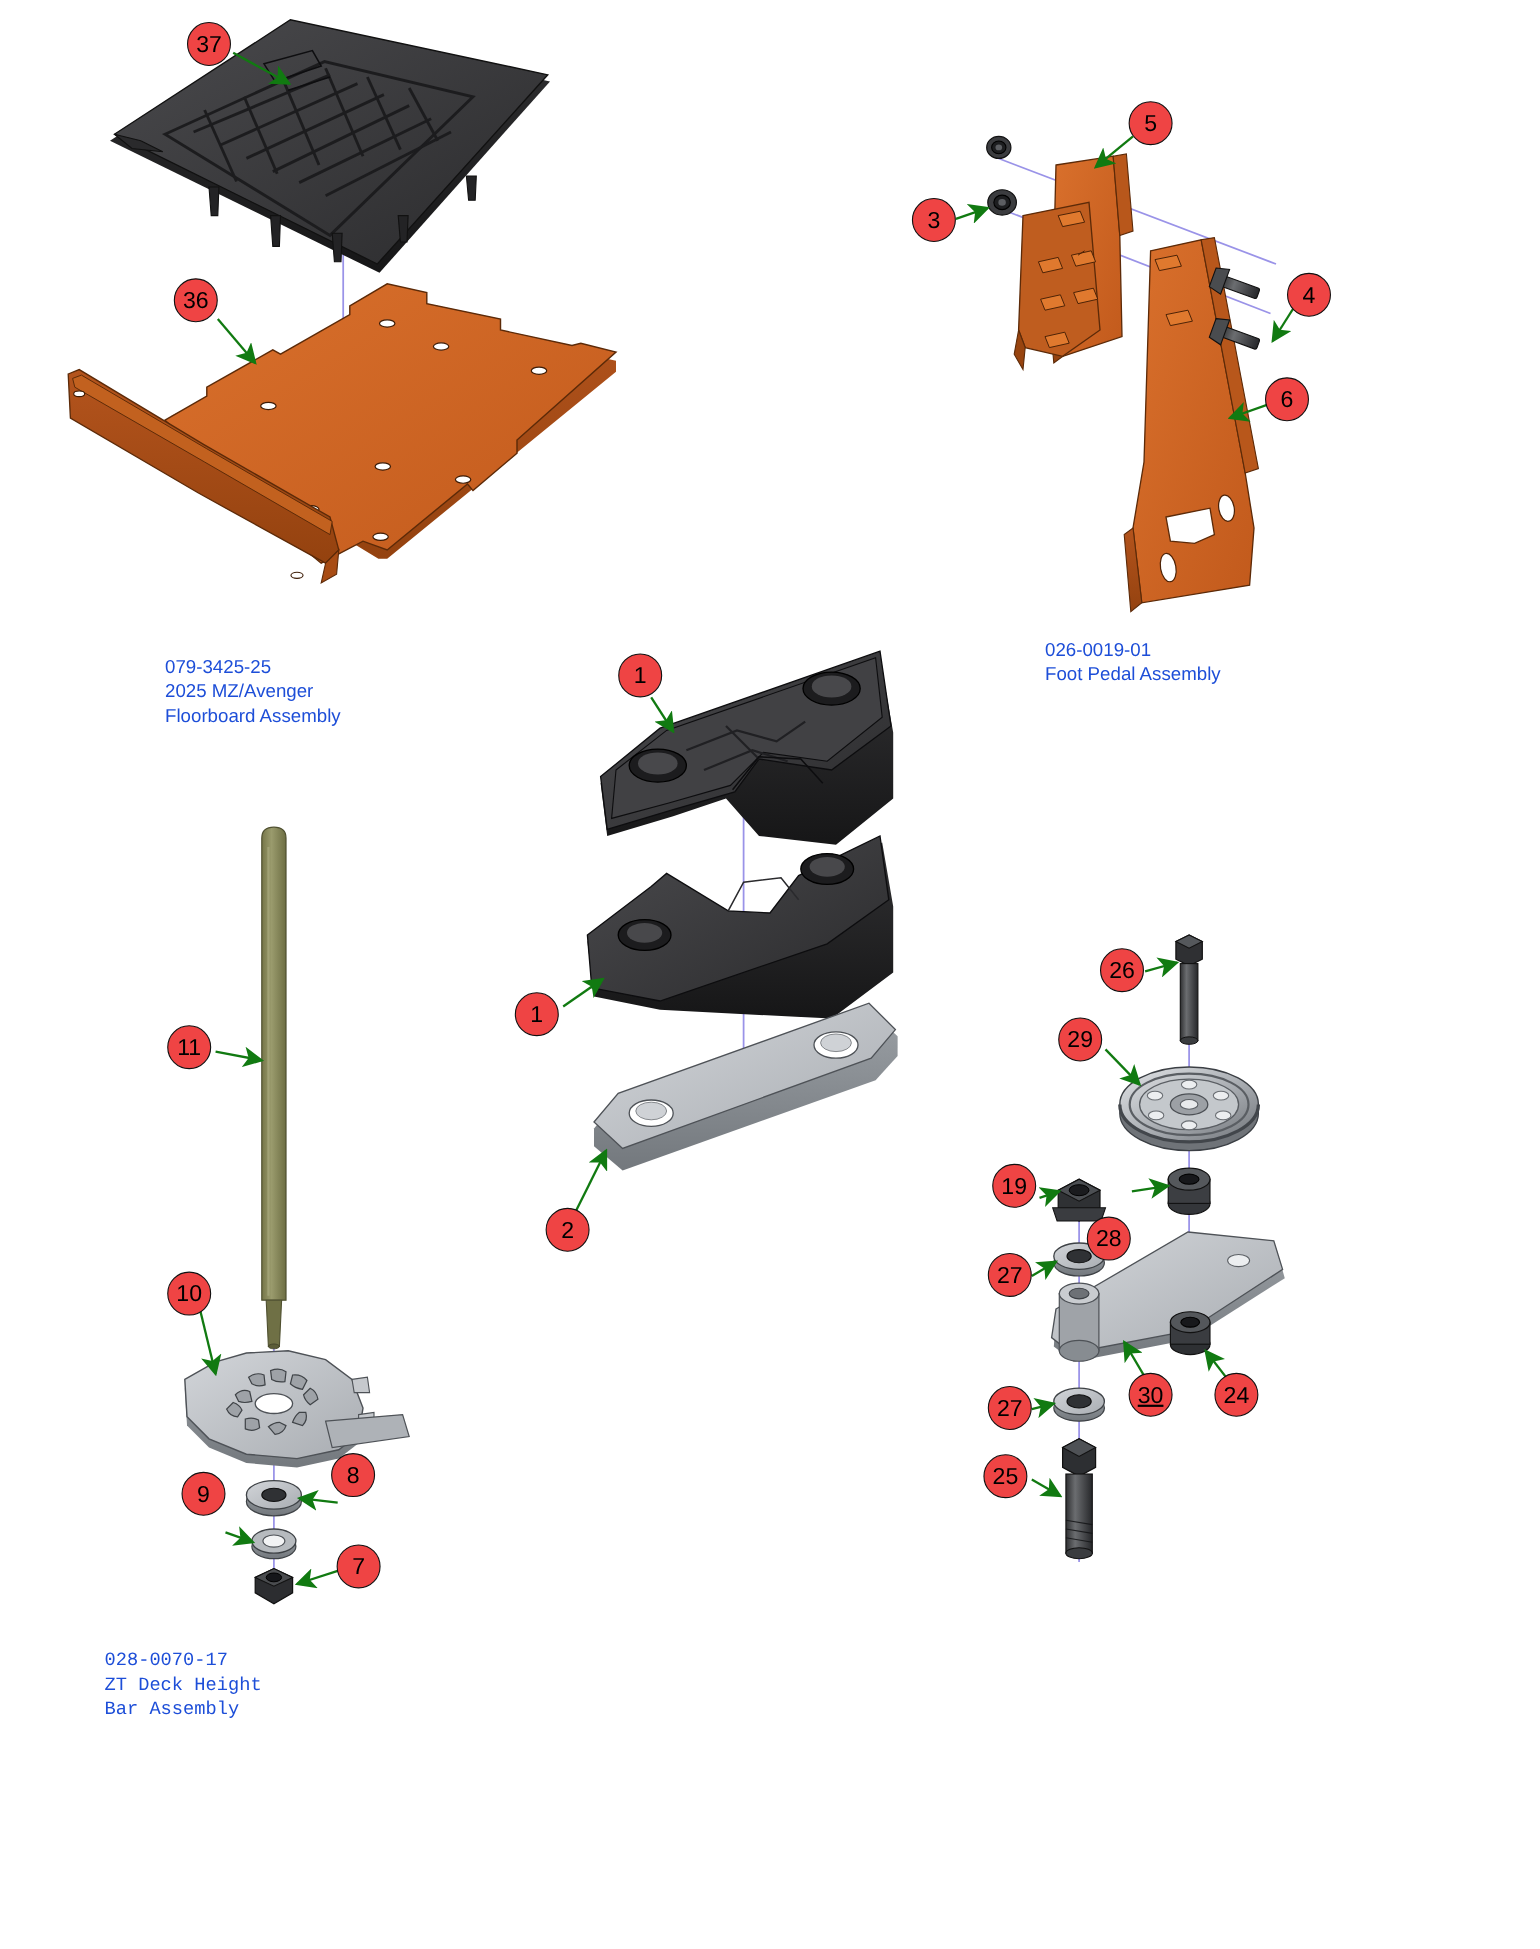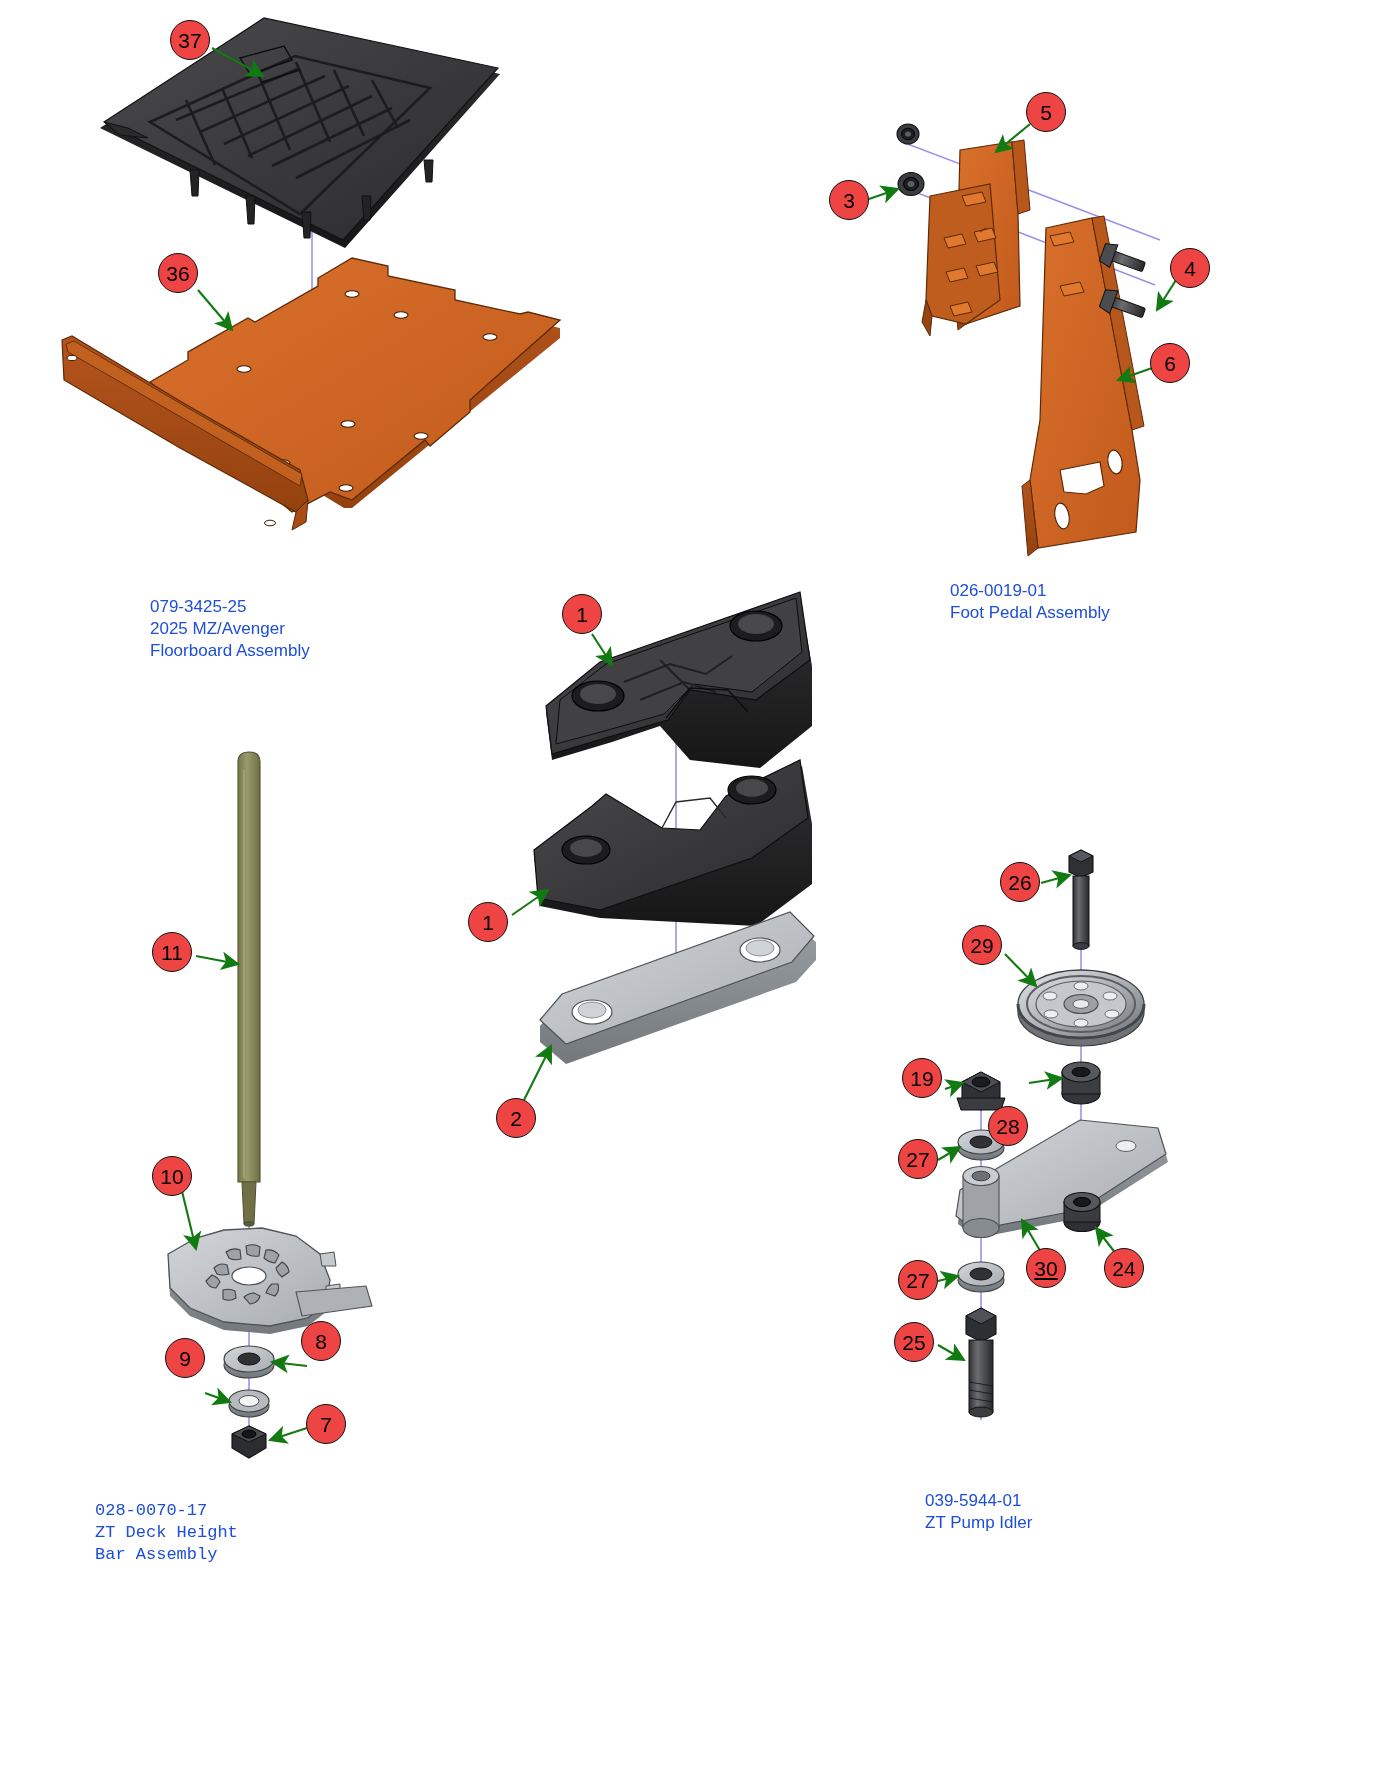--- a/index.html
+++ b/index.html
@@ -458,18 +458,14 @@
   <div>Foot Pedal Assembly</div>
 </div>
 
 
 <div class="caption" style="left:95px;top:1500px;width:320px;font-family:Liberation Mono, monospace;">
   <div>028-0070-17</div>
   <div>ZT Deck Height</div>
   <div>Bar Assembly</div>
 </div>
 
-<div class="caption" style="left:925px;top:1490px;width:320px;">
-  <div>039-5944-01</div>
-  <div>ZT Pump Idler</div>
+
 </div>
 
-</div>
-
 </body></html>

